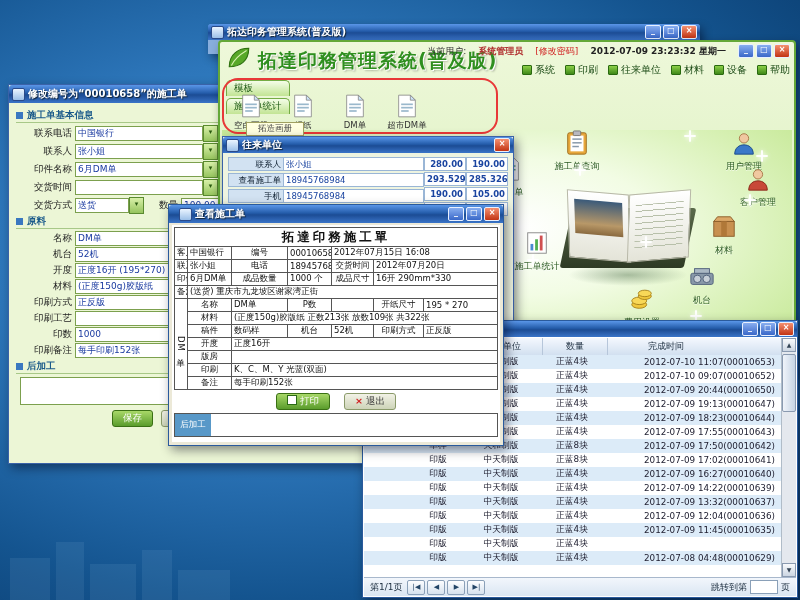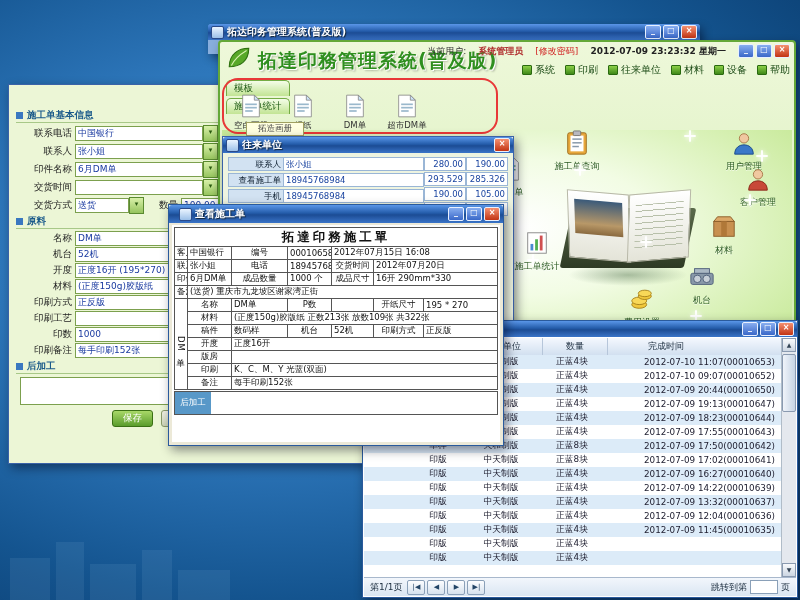--- a/index.html
+++ b/index.html
@@ -96,21 +96,21 @@
   .cw-body{position:absolute;left:3px;right:3px;top:18px;bottom:3px;}
   .cw-fields{position:absolute;left:2px;top:2px;width:196px;}
   .cw-row{display:flex;height:14px;margin-bottom:2px;}
   .cw-lbl{width:50px;background:#d2e2f2;border:1px solid #9ab6d6;font-size:8.5px;text-align:right;
     padding:0 2px;color:#123;line-height:12px;flex:none;}
   .cw-val{flex:1;background:#fff;border:1px solid #9ab6d6;border-left:none;font-size:8.5px;color:#1a44a0;
     padding:0 2px;line-height:12px;overflow:hidden;white-space:nowrap;}
   .cw-nums{position:absolute;right:2px;top:2px;width:84px;}
   .cw-nrow{display:flex;height:14px;margin-bottom:1px;}
   .cw-ncell{flex:1;background:#fff;border:1px solid #9ab6d6;font-size:8.5px;color:#1a44a0;text-align:right;
-    padding:0 2px;line-height:12px;overflow:hidden;}
+    padding:0 2px;line-height:12px;overflow:hidden;font-weight:bold;}
 
   
   #list-window{left:362px;top:320px;width:434px;height:276px;z-index:5;background:#fff;border:1px solid #2a5a9c;}
   .lw-head{position:absolute;left:1px;right:15px;top:17px;height:17px;display:flex;
     background:linear-gradient(#f4f8fe,#d2e0f0);border-bottom:1px solid #9ab0c8;}
   .lh{border-right:1px solid #b6c6da;font-size:9px;color:#234;display:flex;align-items:center;justify-content:center;overflow:hidden;}
   .w0{width:50px;flex:none;}.w1{width:48px;flex:none;}.w2{width:78px;flex:none;}.w3{width:64px;flex:none;}
   .w4{flex:1;justify-content:flex-start;padding-left:40px;}
   .lw-rows{position:absolute;left:1px;right:15px;top:34px;bottom:20px;overflow:hidden;background:#fff;}
   .lw-row{display:flex;height:14px;}
@@ -165,20 +165,29 @@
       <span class="tt">拓达印务管理系统(普及版)</span>
       <span class="tb-btns">
         <span class="wbtn">_</span>
         <span class="wbtn">□</span>
         <span class="wbtn close">×</span>
       </span>
     </div>
   </div>
 
   <div class="window" id="edit-window">
+    <div class="titlebar">
+      <span class="ti"></span>
+      <span class="tt">修改编号为“00010658”的施工单</span>
+      <span class="tb-btns">
+        <span class="wbtn">_</span>
+        <span class="wbtn">□</span>
+        <span class="wbtn close">×</span>
+      </span>
+    </div>
     <div class="ew-body">
       <div class="ew-sec">施工单基本信息</div>
       <div id="ew-basic">
           <div class="ew-row">
             <span class="ew-lbl">联系电话</span>
             <span class="ew-inp">中国银行</span>
             <span class="ew-mini">▾</span>
           </div>
           <div class="ew-row">
             <span class="ew-lbl">联系人</span>
@@ -610,20 +619,21 @@
           <span class="lc c0"></span>
           <span class="lc c1">印版</span>
           <span class="lc c2">中天制版</span>
           <span class="lc c3">正蓝4块</span>
         </div>
         <div class="lw-row alt">
           <span class="lc c0"></span>
           <span class="lc c1">印版</span>
           <span class="lc c2">中天制版</span>
           <span class="lc c3">正蓝4块</span>
+          <span class="lc c4">2012-07-08 04:48(00010629)</span>
         </div>
       </div>
     <div class="lw-scroll">
       <span class="sc-btn">▲</span>
       <span class="sc-thumb"></span>
       <span class="sc-btn dn">▼</span>
     </div>
     <div class="lw-pager">
       <span>第1/1页</span>
       <span class="pg-nav">
@@ -724,19 +734,23 @@
             <tr>
               <td class="l" colspan="1">印刷</td>
               <td class="v" colspan="5">K、C、M、Y 光蓝(双面)</td>
             </tr>
             <tr>
               <td class="l" colspan="1">备注</td>
               <td class="v" colspan="5">每手印刷152张</td>
             </tr>
           </tbody>
       </table>
+      <div class="vw-btns">
+        <span class="btn-g"><span class="ico-sq"></span><span>打印</span></span>
+        <span class="btn-n"><span class="x-mark">×</span><span>退出</span></span>
+      </div>
       <div class="vw-post">
         <span class="vw-post-lbl">后加工</span>
         <span class="vw-post-body"></span>
       </div>
     </div>
   </div>
 </div>
 
 </body></html>

